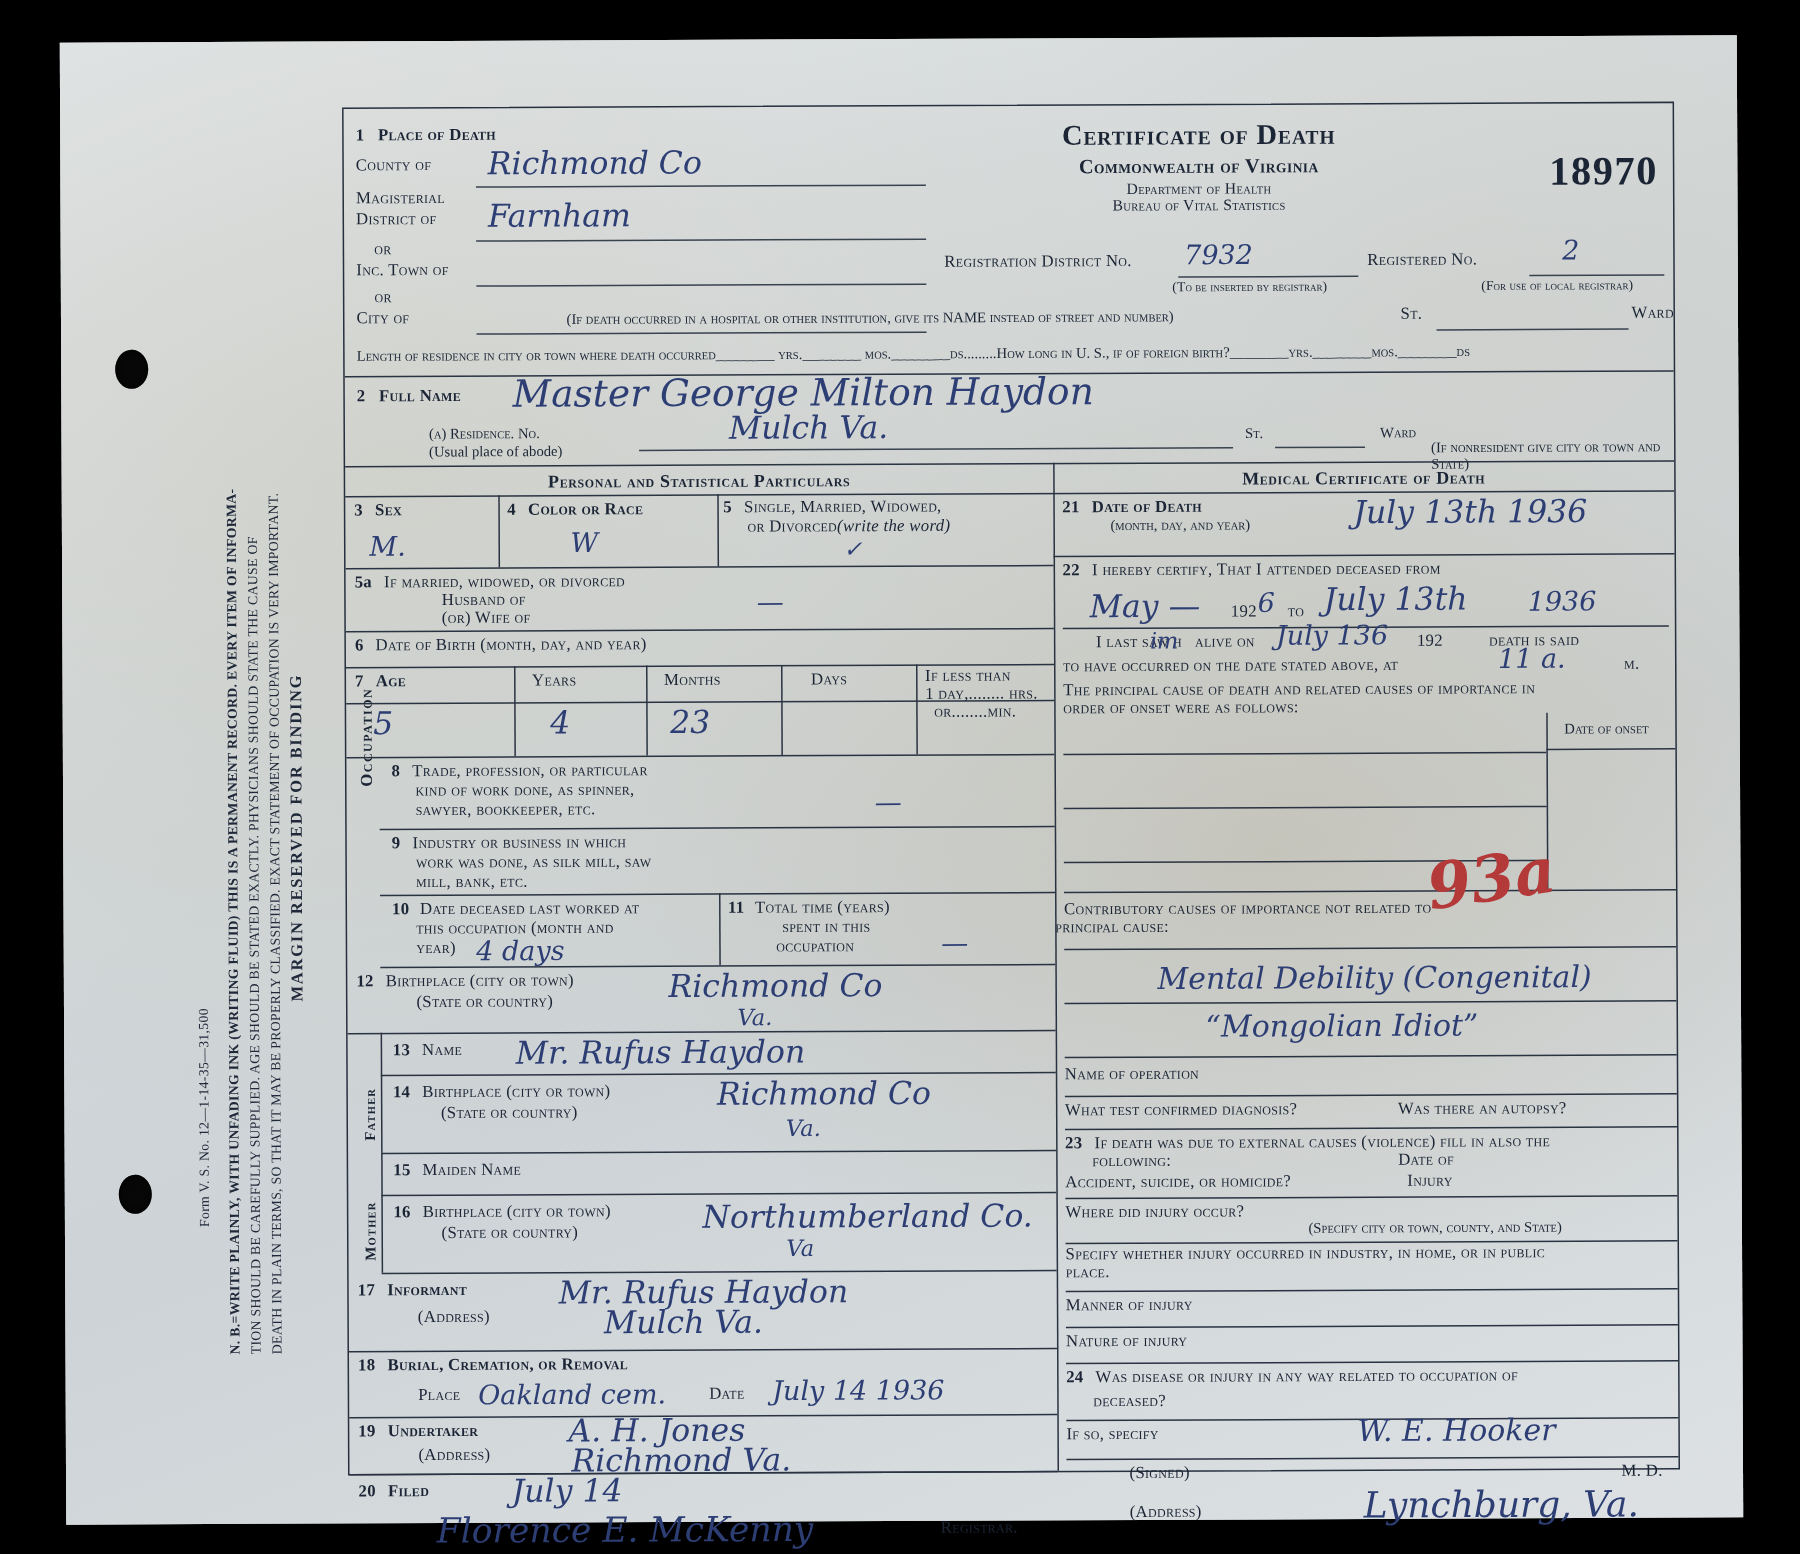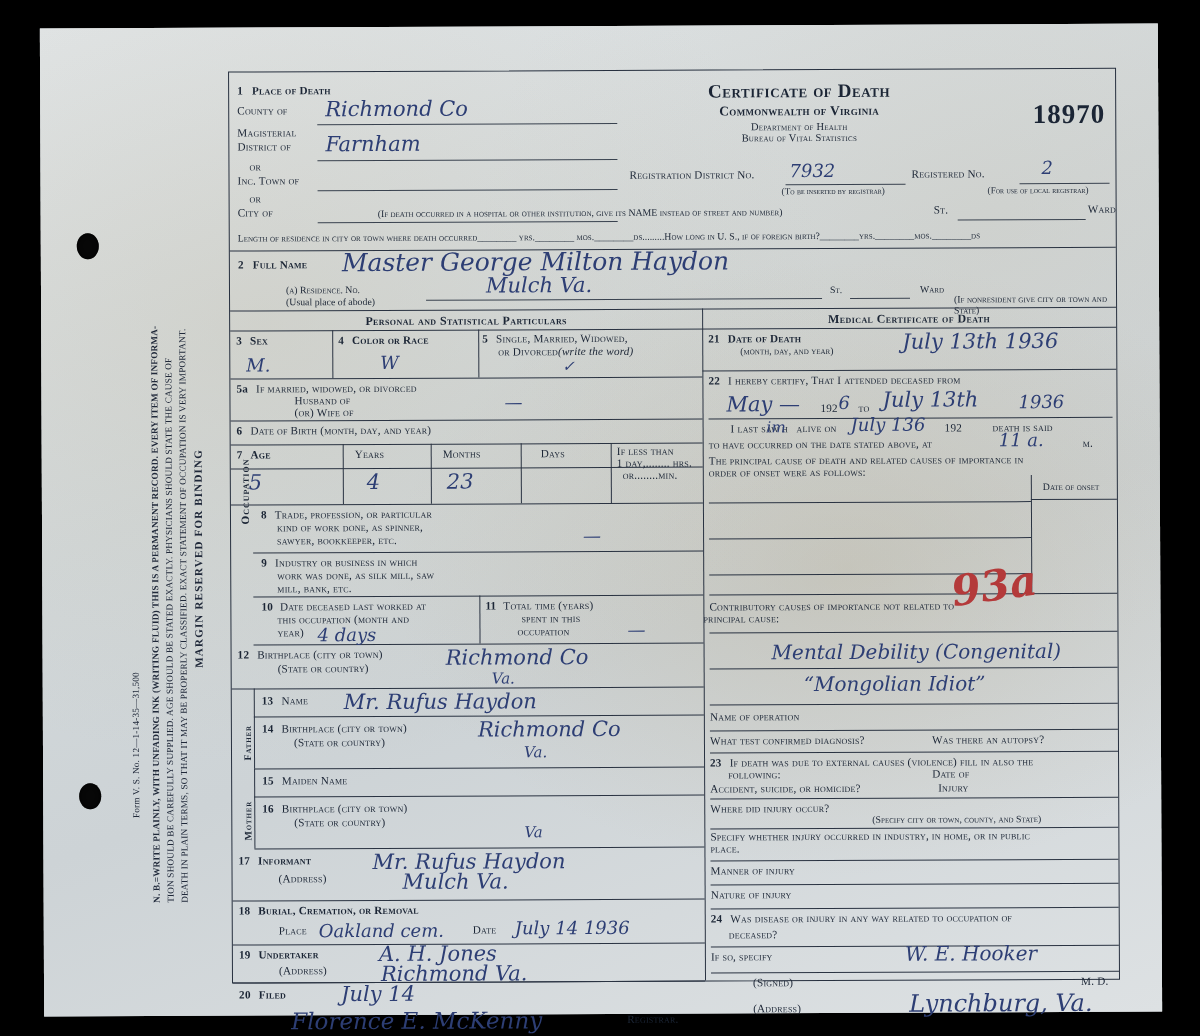--- a/index.html
+++ b/index.html
@@ -301,20 +301,21 @@
           <span class="num">15</span>
           <span class="sc" style="margin-left:5px;">Maiden Name</span>
         </div>
 
         <div class="hrule" style="left:22px;top:776px;width:450px;"></div>
         <div class="fld lbl" style="left:30px;top:730px;">
           <span class="num">16</span>
           <span class="sc" style="margin-left:5px;">Birthplace (city or town)</span>
         </div>
         <div class="fld lbl sc" style="left:62px;top:744px;">(State or country)</div>
+        <div class="fld hand hand-lg" style="left:236px;top:728px;">Northumberland Co.</div>
         <div class="fld hand hand-sm" style="left:292px;top:752px;">Va</div>
 
         <div class="hrule" style="left:0;top:828px;width:472px;"></div>
         <div class="fld lbl" style="left:6px;top:782px;">
           <span class="num">17</span>
           <span class="sc" style="font-weight:bold;margin-left:5px;">Informant</span>
         </div>
         <div class="fld hand hand-lg" style="left:140px;top:778px;">Mr. Rufus Haydon</div>
         <div class="fld lbl sc" style="left:46px;top:800px;">(Address)</div>
         <div class="fld hand hand-lg" style="left:170px;top:798px;">Mulch Va.</div>

